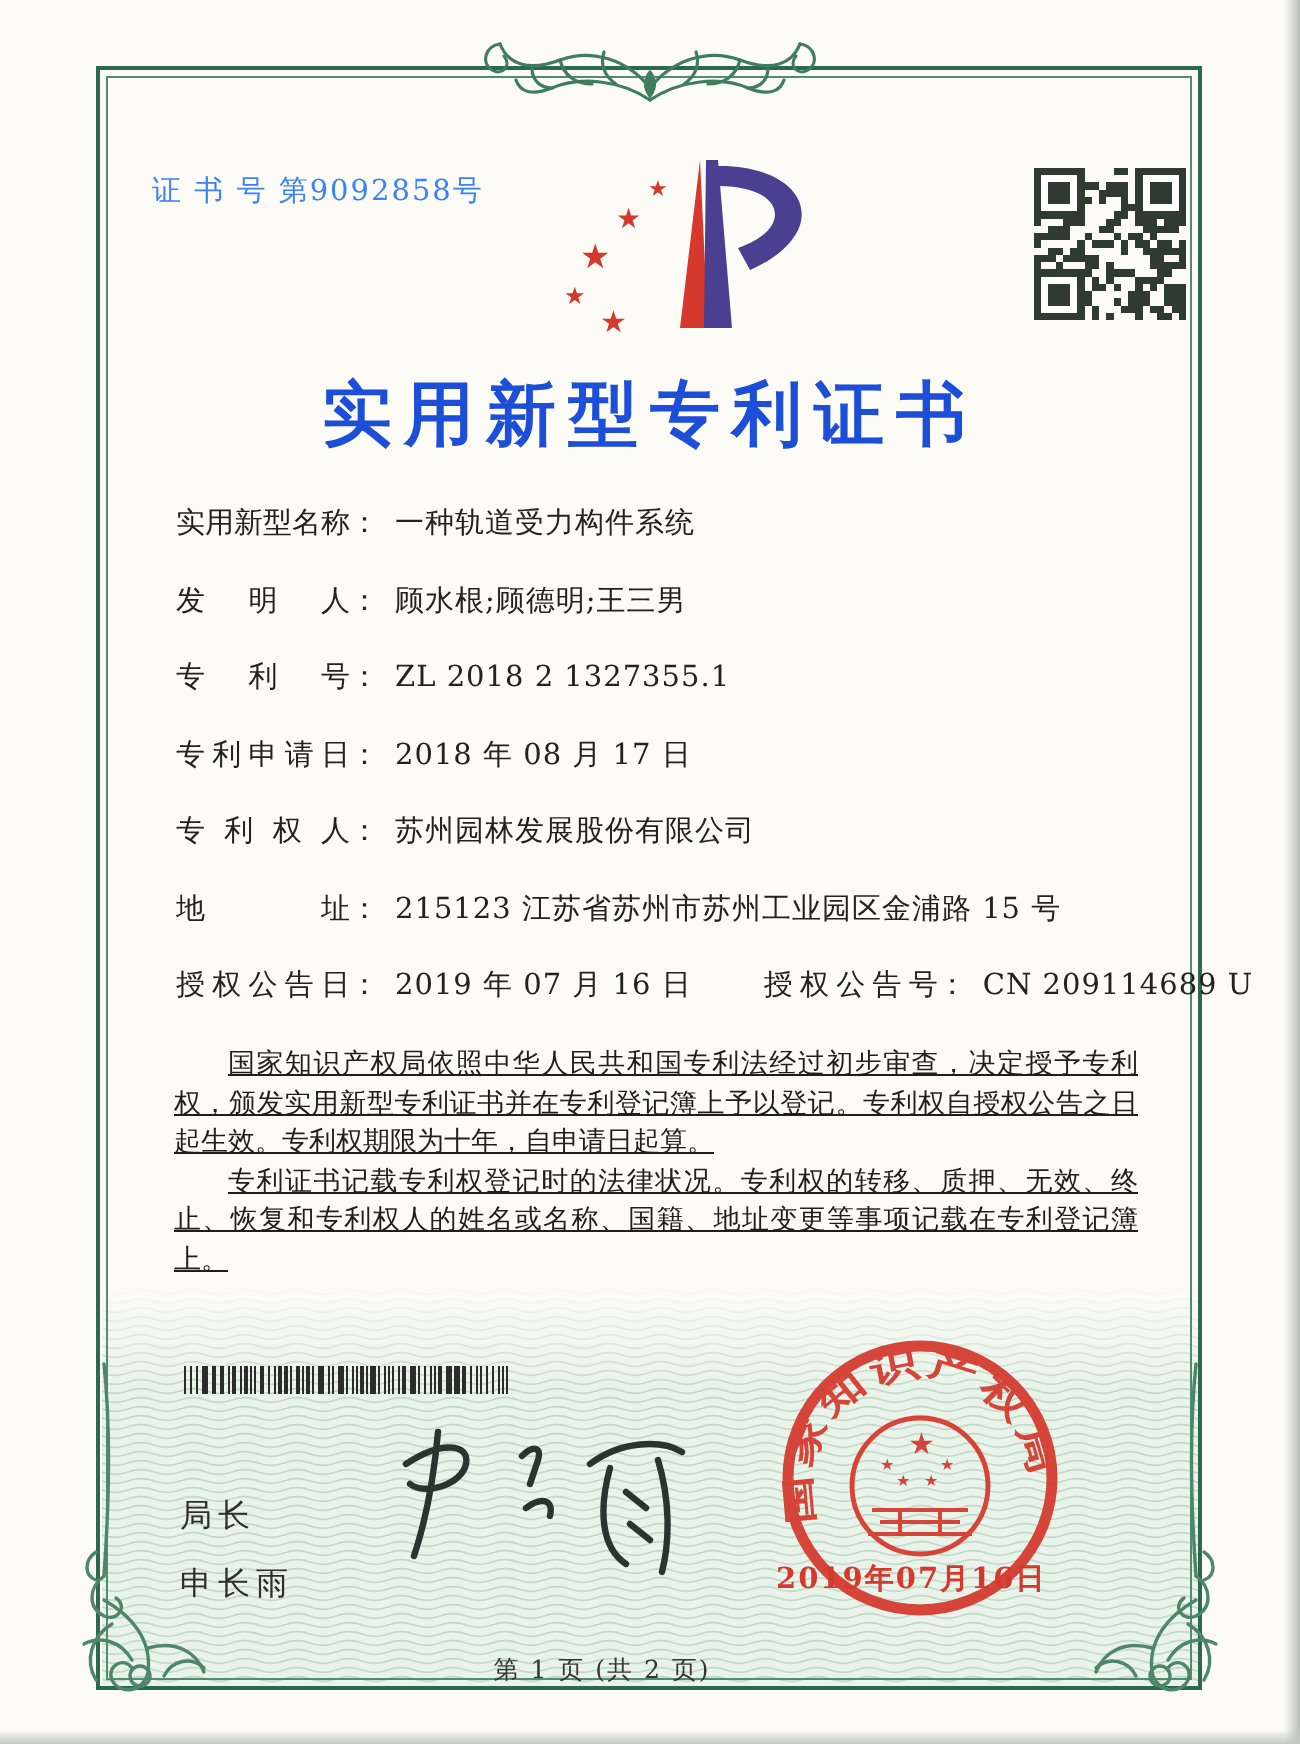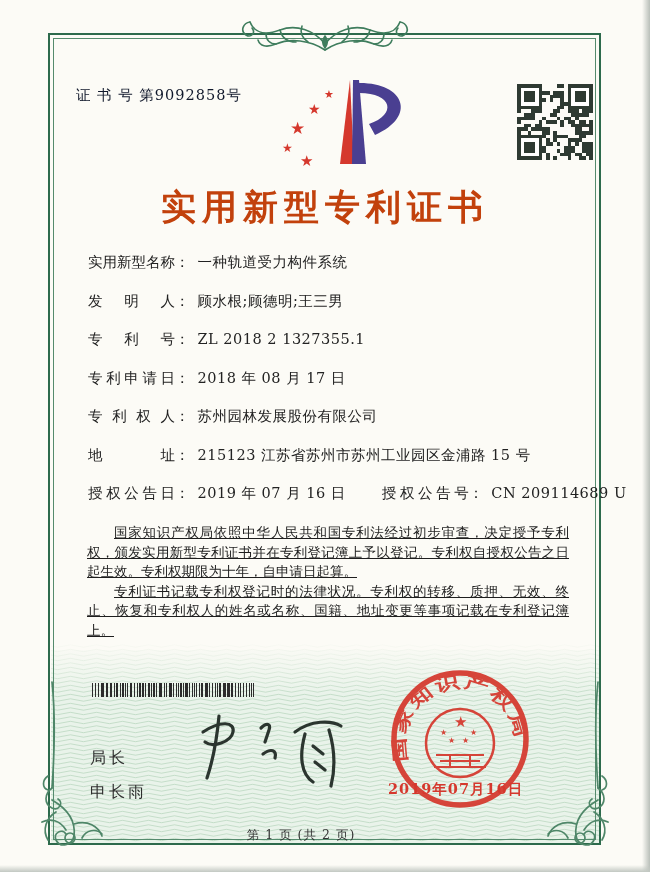--- a/index.html
+++ b/index.html
@@ -18,26 +18,26 @@
   .frame-outer { position:absolute; left:48px; top:33px; width:553px; height:812px;
      border:2.5px solid var(--green,#2d6a4c); }
   .frame-inner { position:absolute; left:3px; top:3px; right:3px; bottom:3px;
      border:1px solid var(--green-lt,#558b6d); }
 
   .ornament-top { position:absolute; left:218px; top:10px; width:214px; height:52px; }
   .corner-flourish { position:absolute; width:86px; height:168px; }
   .cf-left { left:36px; top:680px; }
   .cf-right { right:36px; top:680px; transform:scaleX(-1); }
 
-  .cert-no { position:absolute; left:76px; top:86px; font-size:14.5px; color:#0f172a; letter-spacing:1px; }
+  .cert-no { position:absolute; left:76px; top:86px; font-size:14.5px; color:#3b82f6; letter-spacing:1px; }
   .logo { position:absolute; left:276px; top:76px; width:152px; height:94px; }
   .qr { position:absolute; left:517px; top:84px; width:76px; height:76px; }
 
   .title { position:absolute; left:0; top:184px; width:650px; text-align:center;
-     font-size:35px; font-weight:bold; color:#c2410c; letter-spacing:6px; }
+     font-size:35px; font-weight:bold; color:#1d4ed8; letter-spacing:6px; }
 
   .fields { position:absolute; left:88px; top:252px; width:490px; font-size:14.5px; color:#222; }
   .frow { margin-bottom:17.5px; line-height:21px; white-space:nowrap; }
   .flabel { display:inline-block; width:87px; text-align:justify; text-align-last:justify; vertical-align:bottom; }
   .fcolon { margin-right:8px; }
   .fvalue { letter-spacing:.5px; }
   .grant-no { margin-left:36px; }
 
   .paras { position:absolute; left:87px; top:523px; width:482px; font-size:13.5px;
      line-height:19.5px; color:#1e1e1e; text-align:justify; }

